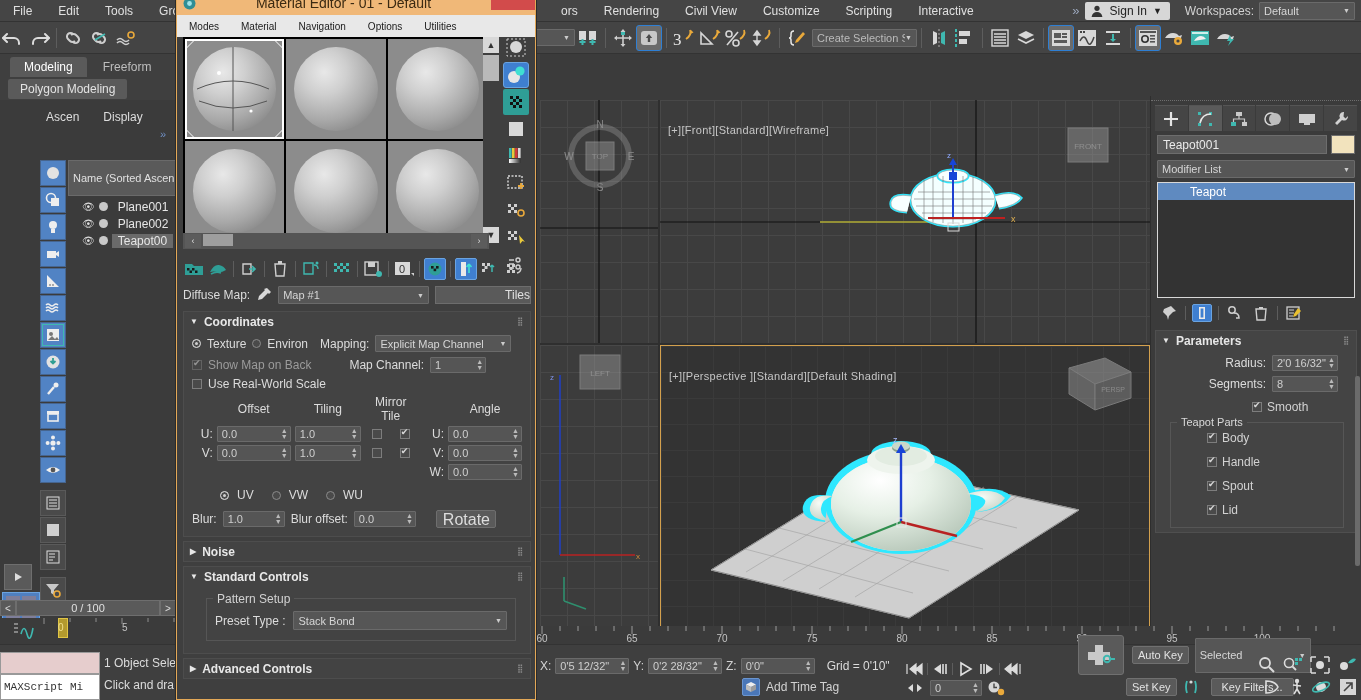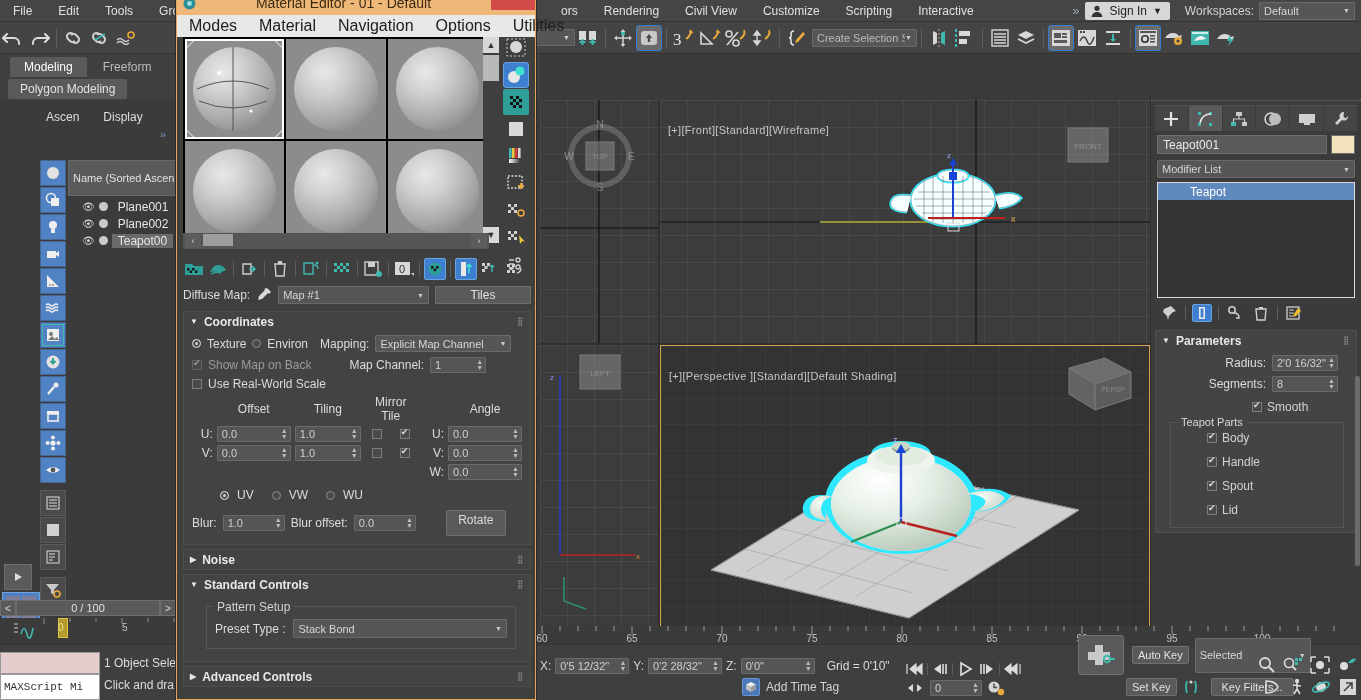--- a/index.html
+++ b/index.html
@@ -139,21 +139,21 @@
   .ltrack { position:absolute; left:0; bottom:58px; width:176px; height:24px; background:#3b3b3b;}
 
   
   .medlg { position:absolute; left:176px; top:-10px; width:360px; height:710px;
       background:#3f3f3f; border:1px solid #e3a857; box-shadow:0 0 0 1px #2a2a2a; }
   .metitle { height:24px; background:#f0b878; display:flex; align-items:center; gap:6px;
       padding:0 0 0 6px; color:#3b2a12; font-size:14px; }
   .metitle .tt { flex:1; text-align:center; }
   .meclose { width:44px; height:14px; background:#d24b4b; }
   .memenu { height:22px; background:#e8e8e8; display:flex; align-items:center; padding-left:12px;
-      gap:22px; font-size:16px; color:#202020;}
+      gap:22px; font-size:10px; color:#202020;}
   .slots { position:absolute; left:6px; top:46px; width:306px; height:206px; background:#000;
       display:grid; grid-template-columns:repeat(3,1fr); grid-template-rows:repeat(2,1fr); gap:2px; padding:2px;}
   .slot { background:#8c8c8c; position:relative; display:flex; align-items:center; justify-content:center;}
   .slot.active { outline:2px solid #fff; outline-offset:-2px;}
   .ball { width:84%; height:84%; border-radius:50%;
      background: radial-gradient(circle at 36% 30%, #e8e8e8 0%, #cfcfcf 28%, #a9a9a9 60%, #8f8f8f 78%, #707070 100%);}
   .corner { position:absolute; width:9px; height:9px; }
   .mescroll { position:absolute; right:36px; top:46px; width:16px; height:206px; background:#3f3f3f;}
   .mesb { width:16px; height:16px; background:#d8d8d8; color:#333; display:flex;
       align-items:center; justify-content:center; font-size:9px;}
@@ -175,21 +175,21 @@
   .merollup { background:#434343; border:1px solid #4d4d4d; margin-bottom:4px; }
   .merhdr { display:flex; align-items:center; gap:6px; height:19px; padding:0 6px; font-size:12px;
       font-weight:bold; color:#e8e8e8;}
   .merhdr .grip { margin-left:auto; color:#8a8a8a; font-size:8px; letter-spacing:1px;}
   .merbody { padding:4px 8px 8px 8px; }
   .cgrid { display:grid; grid-template-columns:auto 74px 66px 24px 24px auto 74px; gap:3px 4px;
       align-items:center; margin-top:4px;}
   .cghdr { text-align:center; font-size:12px; color:#dcdcdc;}
   .lbl12 { font-size:12px; color:#dcdcdc;}
   .mapfld { flex:1; }
-  .tilesbtn { width:96px; text-align:center; background:#5a5a5a; border:1px solid #6d6d6d;
+  .tilesbtn { width:96px; text-align:right; background:#5a5a5a; border:1px solid #6d6d6d;
       height:18px; line-height:17px; font-size:12px; color:#e0e0e0;}
   svg { display:block; }
 </style>
 </head>
 <body>
 
 <div class="app">
 
   <div class="menubar">
     <div class="mi">File</div>
@@ -1535,21 +1535,21 @@
             <span class="lbl12">Blur:</span>
             <div class="spin" style="width:62px">
                 <span class="v">1.0</span>
                 <span class="ar">▲<br>▼</span>
               </div>
             <span class="lbl12">Blur offset:</span>
             <div class="spin" style="width:62px">
                 <span class="v">0.0</span>
                 <span class="ar">▲<br>▼</span>
               </div>
-            <div class="btn" style="margin-left:24px;width:60px;text-align:center;height:26px;line-height:16px;font-size:12px">Rotate</div>
+            <div class="btn" style="margin-left:14px;width:60px;text-align:center;height:18px;line-height:16px;font-size:16px">Rotate</div>
           </div>
         </div>
       </div>
 
       <div class="merollup">
         <div class="merhdr">
           <span style="font-size:8px">▶</span>
           <span>Noise</span>
           <span class="grip">⣿</span>
         </div>

